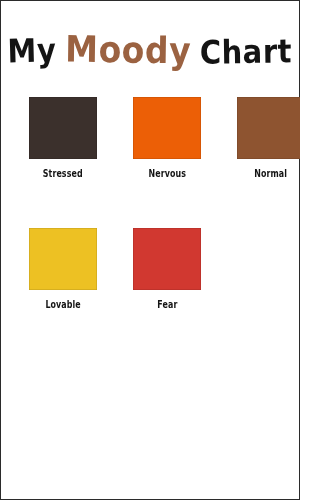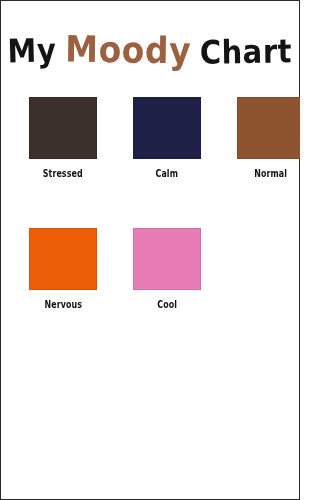--- a/index.html
+++ b/index.html
@@ -104,30 +104,30 @@
     <span class="title-word tw-moody" style="color: rgb(155, 98, 65);">Moody</span>
     <span class="title-word tw-chart" style="color: rgb(20, 20, 20);">Chart</span>
   </div>
 
   <div id="swatch-grid">
       <div class="swatch-cell">
         <div class="swatch-chip" title="#3b302c" style="background-color: rgb(59, 48, 44);"></div>
         <div class="swatch-label">Stressed</div>
       </div>
       <div class="swatch-cell">
-        <div class="swatch-chip" title="#1e2048" style="background-color: rgb(30, 32, 72);"></div>
-        <div class="swatch-label">Calm</div>
+        <div class="swatch-chip" title="#ec5f06" style="background-color: rgb(236, 95, 6);"></div>
+        <div class="swatch-label">Nervous</div>
       </div>
       <div class="swatch-cell">
         <div class="swatch-chip" title="#8e5430" style="background-color: rgb(142, 84, 48);"></div>
         <div class="swatch-label">Normal</div>
       </div>
       <div class="swatch-cell">
-        <div class="swatch-chip" title="#ec5f06" style="background-color: rgb(236, 95, 6);"></div>
-        <div class="swatch-label">Nervous</div>
+        <div class="swatch-chip" title="#edc123" style="background-color: rgb(237, 193, 35);"></div>
+        <div class="swatch-label">Lovable</div>
       </div>
       <div class="swatch-cell">
-        <div class="swatch-chip" title="#e87cb5" style="background-color: rgb(232, 124, 181);"></div>
-        <div class="swatch-label">Cool</div>
+        <div class="swatch-chip" title="#d13830" style="background-color: rgb(209, 56, 48);"></div>
+        <div class="swatch-label">Fear</div>
       </div>
     </div>
 
 </div>
 
 </body></html>

